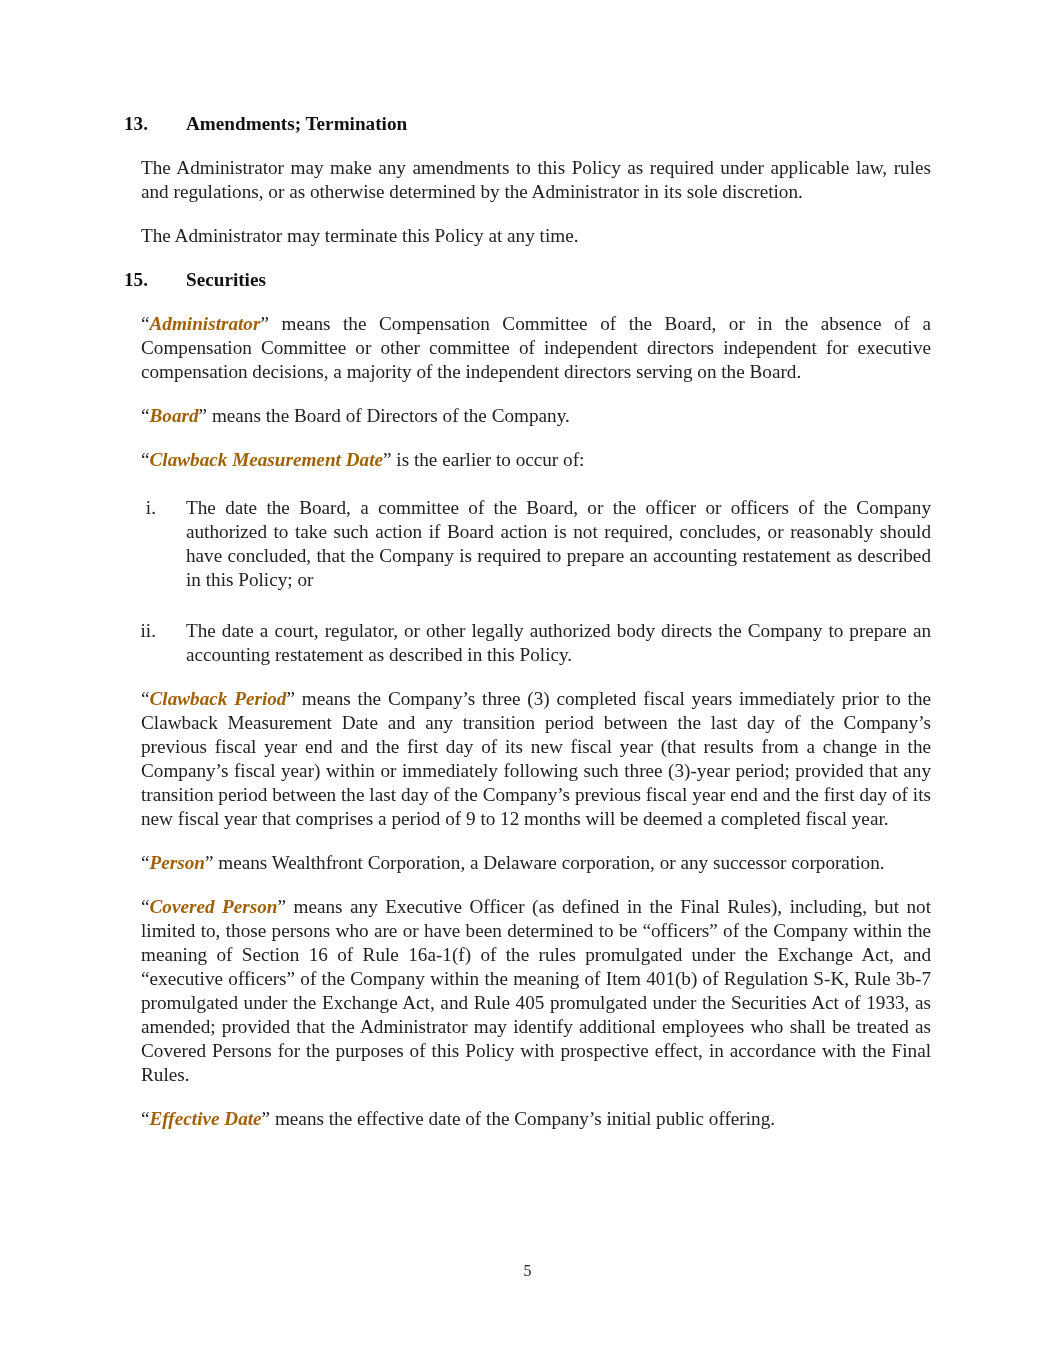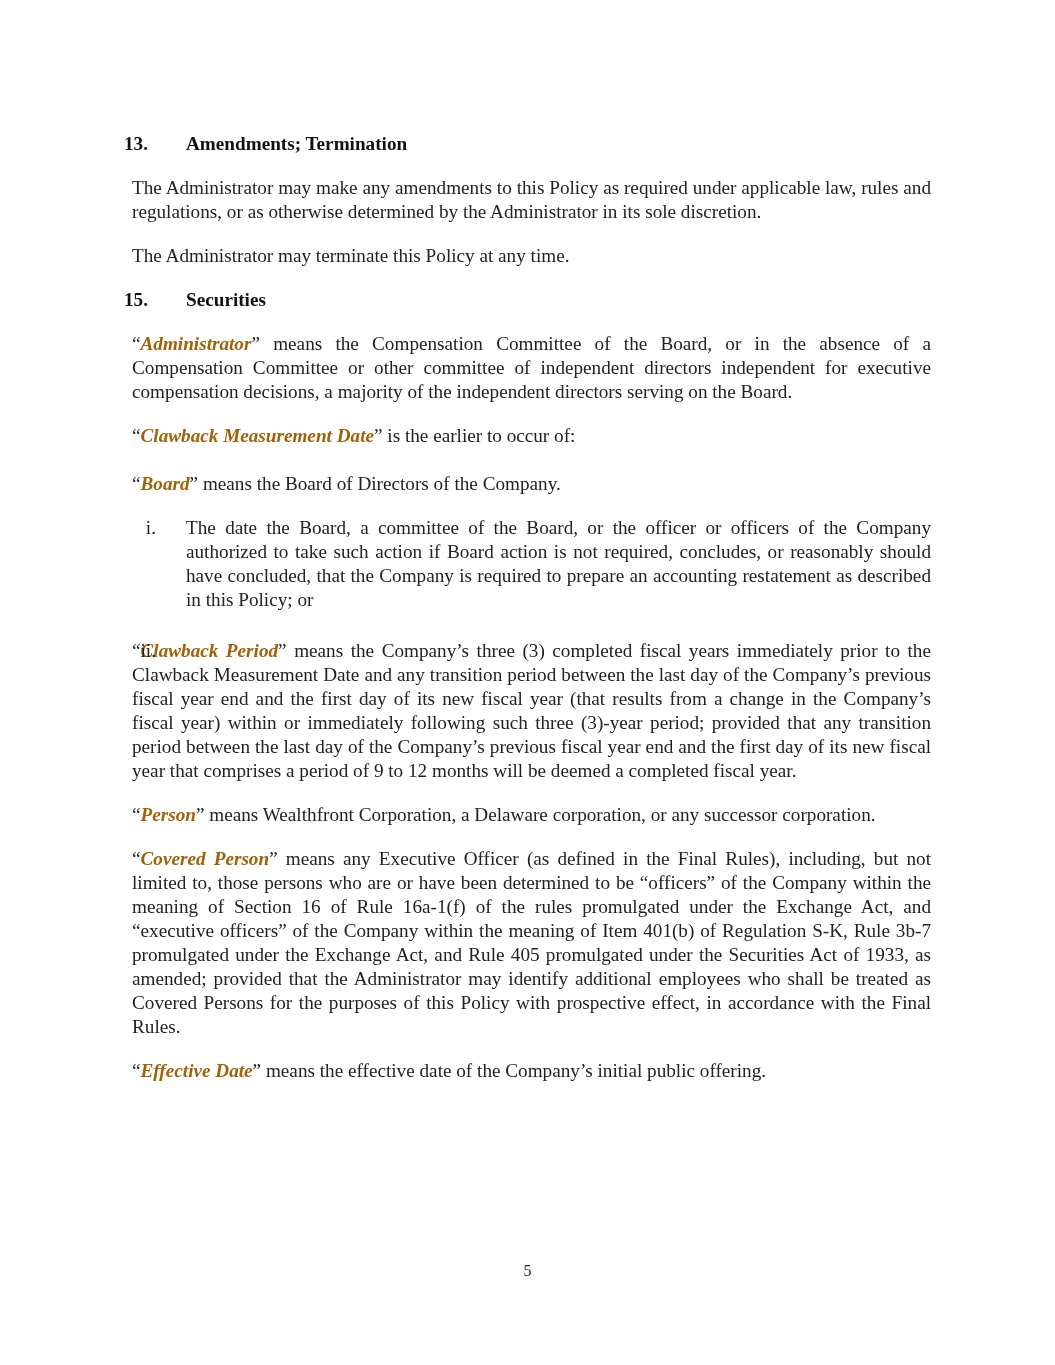--- a/index.html
+++ b/index.html
@@ -11,36 +11,36 @@
       width: 1055px;
       height: 1365px;
       position: relative;
       font-family: "Liberation Serif", serif;
       color: #222222;
       overflow: hidden;
     }
     .page {
       position: absolute;
       left: 124px;
-      top: 132px;
+      top: 112px;
       width: 807px;
       font-size: 19.2px;
       line-height: 24px;
     }
     .heading {
       font-weight: bold;
       margin: 0 0 20px 0;
       color: #111111;
     }
     .heading .num {
       display: inline-block;
       width: 62px;
     }
     p {
-      margin: 0 0 20px 8px;
+      margin: 0 0 20px 17px;
       text-align: justify;
     }
     .term {
       font-weight: bold;
       font-style: italic;
       color: #a16207;
     }
     .list {
       margin: 0 0 0 0;
       padding: 0;
@@ -79,31 +79,32 @@
   </div>
   <p>The Administrator may make any amendments to this Policy as required under applicable law, rules and regulations, or as otherwise determined by the Administrator in its sole discretion.</p>
   <p>The Administrator may terminate this Policy at any time.</p>
 
   <div class="heading">
     <span class="num">15.</span><span>Securities</span>
   </div>
 
   <p><span>“</span><span class="term">Administrator</span><span>”</span><span> means the Compensation Committee of the Board, or in the absence of a Compensation Committee or other committee of independent directors independent for executive compensation decisions, a majority of the independent directors serving on the Board.</span></p>
 
+  <p><span>“</span><span class="term">Board</span><span>”</span><span> means the Board of Directors of the Company.</span></p>
+
   <p style="margin-bottom:24px;"><span>“</span><span class="term">Clawback Measurement Date</span><span>”</span><span> is the earlier to occur of:</span></p>
-
-  <p><span>“</span><span class="term">Board</span><span>”</span><span> means the Board of Directors of the Company.</span></p>
 
   <ul class="list">
     <li>
       <span class="marker">i.</span>
       <span>The date the Board, a committee of the Board, or the officer or officers of the Company authorized to take such action if Board action is not required, concludes, or reasonably should have concluded, that the Company is required to prepare an accounting restatement as described in this Policy; or</span>
     </li>
     <li class="last">
       <span class="marker">ii.</span>
+      <span>The date a court, regulator, or other legally authorized body directs the Company to prepare an accounting restatement as described in this Policy.</span>
     </li>
   </ul>
 
   <p><span>“</span><span class="term">Clawback Period</span><span>”</span><span> means the Company’s three (3) completed fiscal years immediately prior to the Clawback Measurement Date and any transition period between the last day of the Company’s previous fiscal year end and the first day of its new fiscal year  (that results from a change in the Company’s fiscal year) within or immediately following such three (3)-year period; provided that any transition period between the last day of the Company’s previous fiscal year end and the first day of its new fiscal year that comprises a period of 9 to 12 months will be deemed a completed fiscal year.</span></p>
 
   <p><span>“</span><span class="term">Person</span><span>”</span><span> means Wealthfront Corporation, a Delaware corporation, or any successor corporation.</span></p>
 
   <p><span>“</span><span class="term">Covered Person</span><span>”</span><span> means any Executive Officer (as defined in the Final Rules), including, but not limited to, those persons who are or have been determined to be “officers” of the Company within the meaning of Section 16 of Rule 16a-1(f) of the rules promulgated under the Exchange Act, and “executive officers” of the Company within the meaning of Item 401(b) of Regulation S-K, Rule 3b-7 promulgated under the Exchange Act, and Rule 405 promulgated under the Securities Act of 1933, as amended; provided that the Administrator may identify additional employees who shall be treated as Covered Persons for the purposes of this Policy with prospective effect, in accordance with the Final Rules.</span></p>
 
   <p><span>“</span><span class="term">Effective Date</span><span>”</span><span> means the effective date of the Company’s initial public offering.</span></p>

